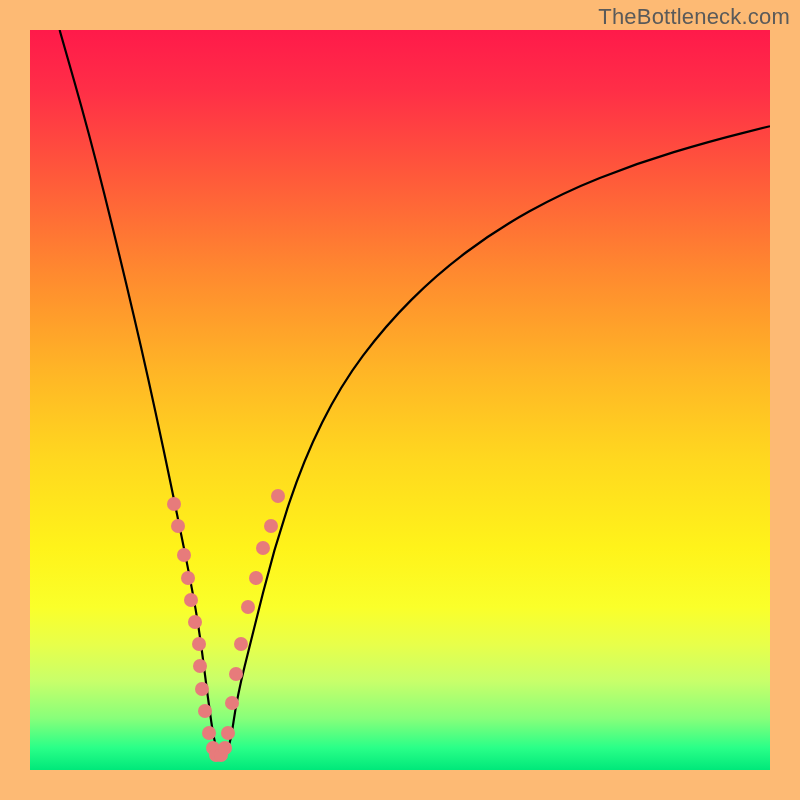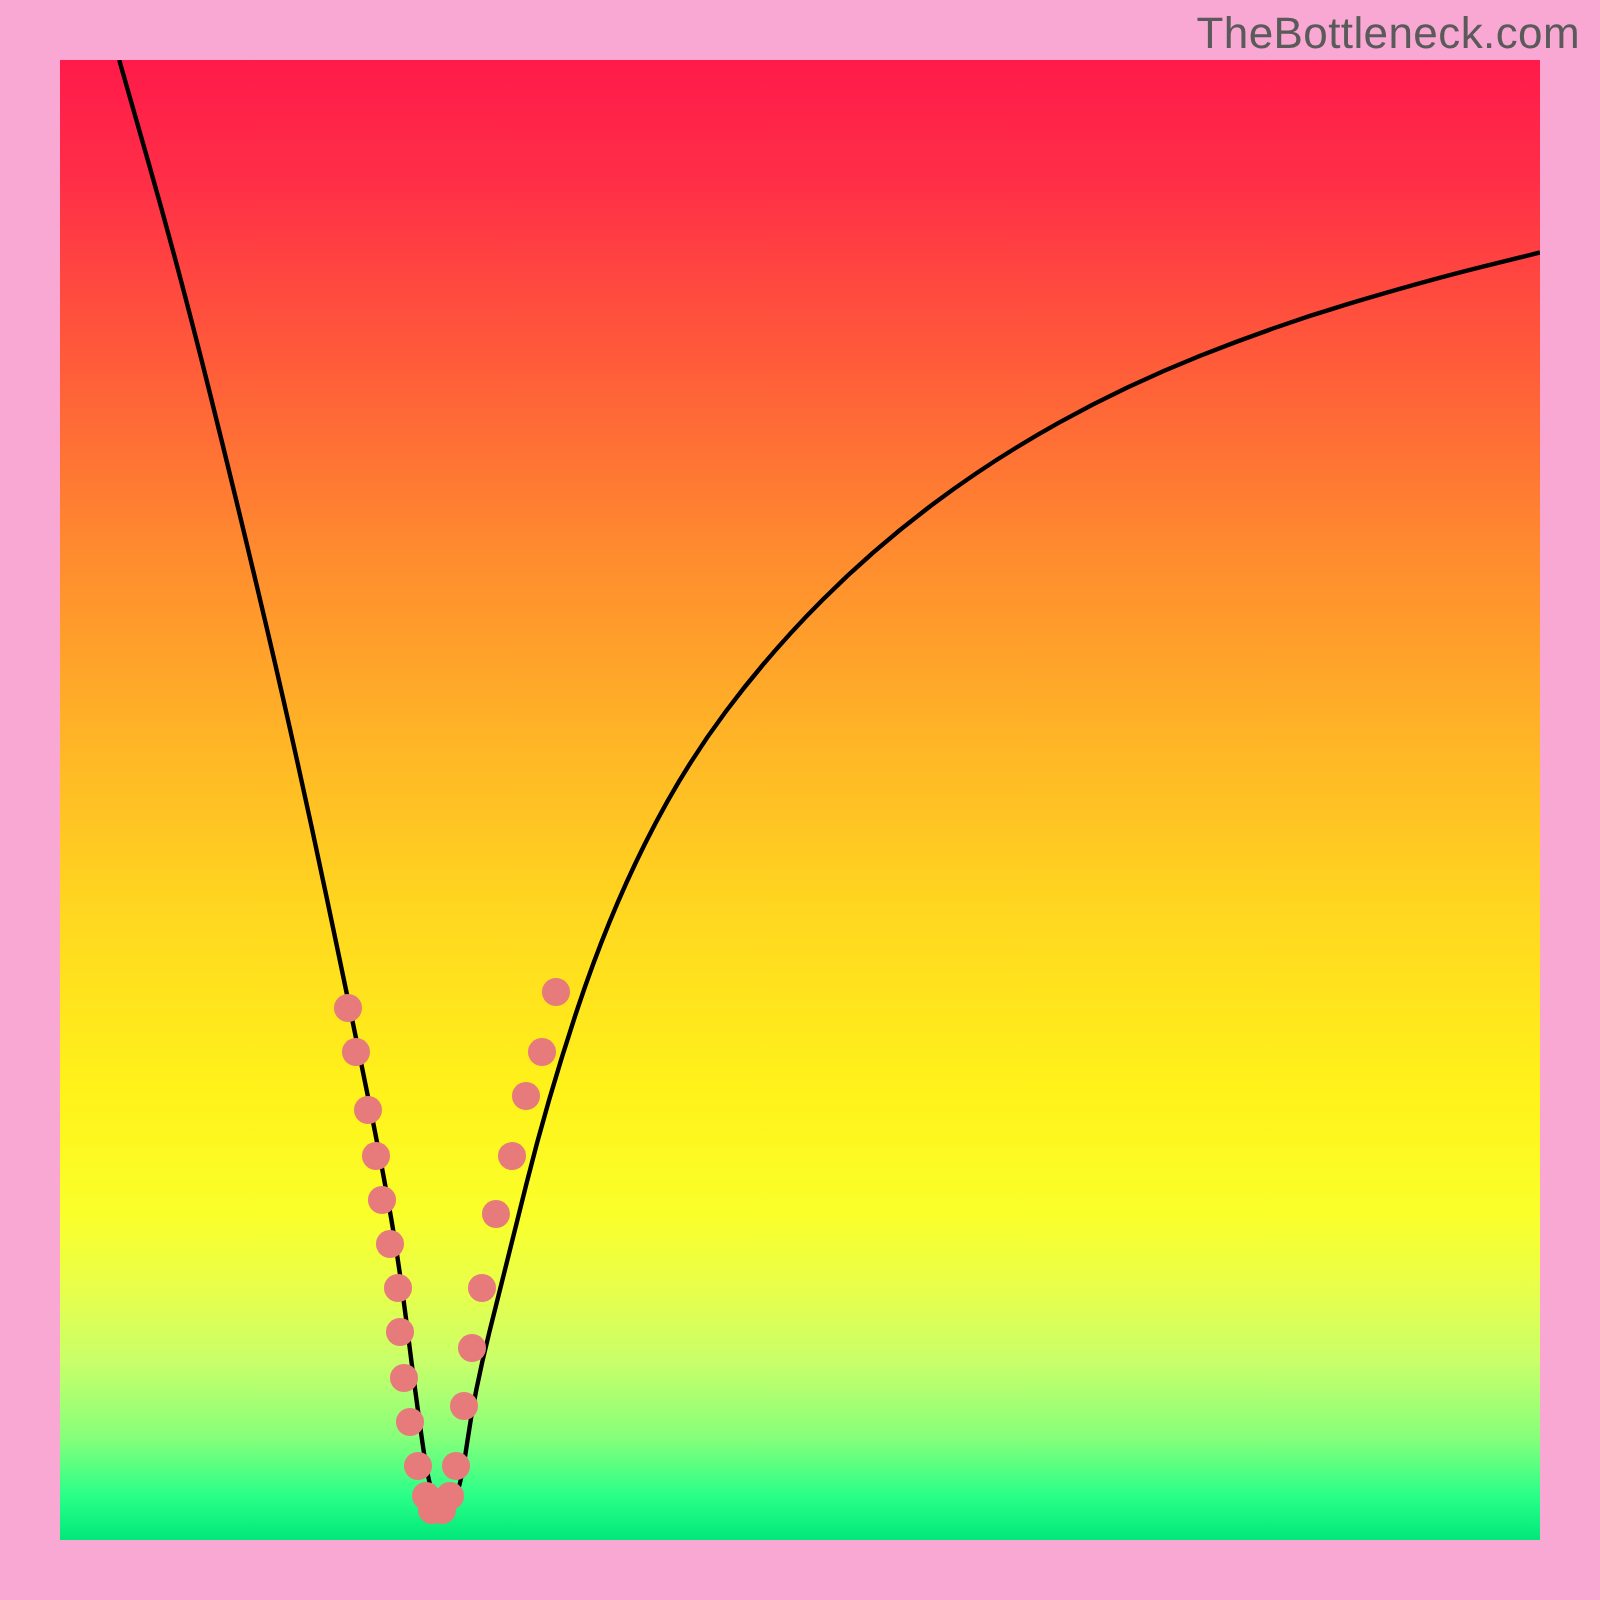--- a/index.html
+++ b/index.html
@@ -6,21 +6,21 @@
     margin: 0;
     padding: 0;
     width: 800px;
     height: 800px;
     overflow: hidden;
   }
   .container {
     width: 800px;
     height: 800px;
     position: relative;
-    background: #f9a8d4;
+    background: #fdba74;
   }
   .plot-area {
     position: absolute;
     left: 30px;
     top: 30px;
     width: 740px;
     height: 740px;
     background: linear-gradient(to bottom,
       #ff1a4a 0%,
       #ff2e47 8%,

